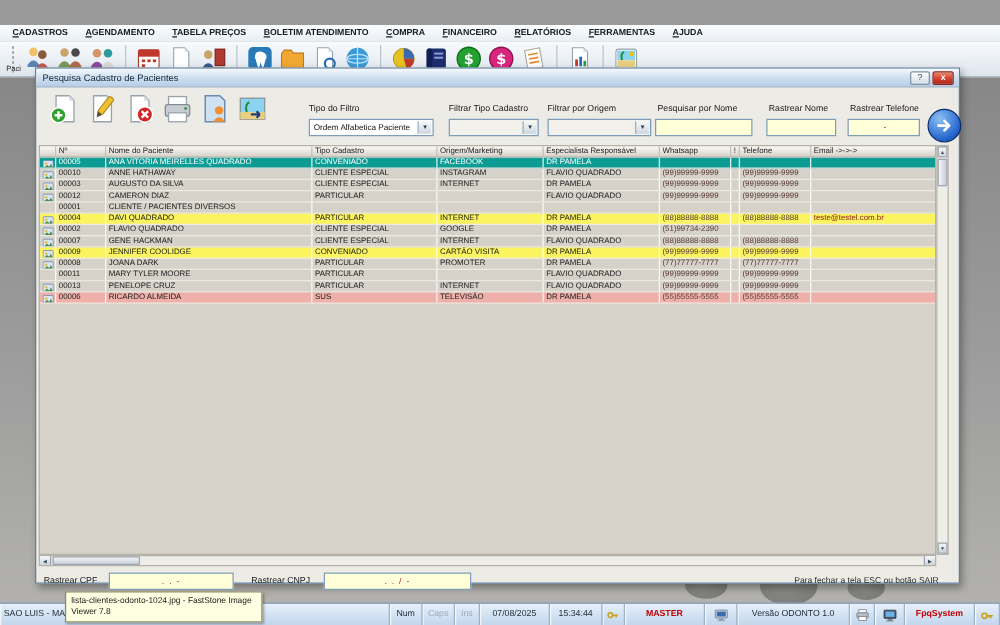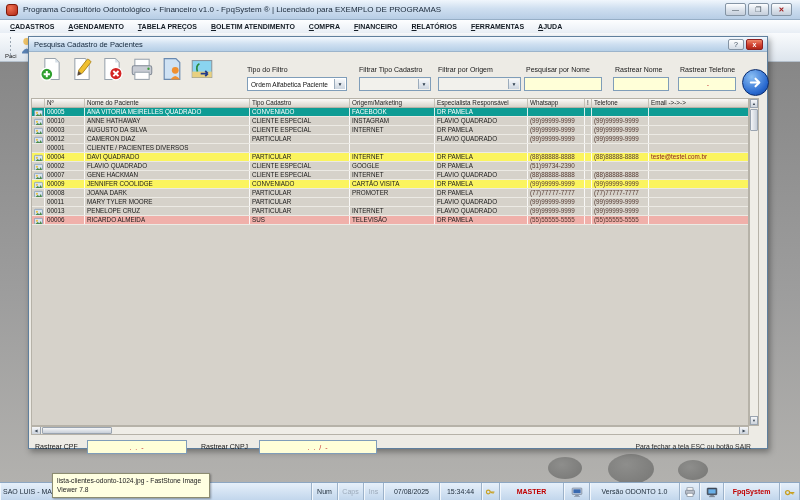--- a/index.html
+++ b/index.html
@@ -33,21 +33,21 @@
   .tb-btn{width:22px;height:22px;flex:0 0 auto;position:relative}
   .tb-btn svg{width:100%;height:100%}
   .tb-label{position:absolute;left:5px;top:53px;font-size:6px;color:#222;z-index:2}
 
   
   .mdi{position:absolute;left:0;top:62px;width:800px;height:420px;z-index:1;
     background:linear-gradient(180deg,#878787,#9d9d9d 55%,#b2b1ae)}
   .blob{position:absolute;border-radius:50%;background:radial-gradient(ellipse at 40% 35%,#8e8e8c,#767674)}
 
   
-  .pwin{position:absolute;left:28px;top:36px;width:740px;height:413px;z-index:10;
+  .pwin{position:absolute;left:28px;top:54px;width:740px;height:413px;z-index:10;
     background:#edebe5;border:1px solid #5f7f9d;box-shadow:2px 3px 6px rgba(0,0,0,.35)}
   .pw-title{height:15px;background:linear-gradient(#f4f9fe,#cfe0f1 50%,#b6cfe7);border-bottom:1px solid #9cb4cb;
     display:flex;align-items:center;padding:0 5px;font-size:7.5px;color:#12263a}
   .pw-btn{position:absolute;top:2px;height:11px;border-radius:2px;text-align:center;font-size:7px;line-height:10px}
   .pw-help{right:23px;width:16px;border:1px solid #8494a4;background:linear-gradient(#fff,#d4dce6);color:#3a4a5a}
   .pw-close{right:4px;width:17px;border:1px solid #902020;background:linear-gradient(#f08868,#d04030 55%,#b02818);color:#fff;font-weight:bold}
   .pw-body{position:absolute;left:0;right:0;top:15px;bottom:0}
 
   .pw-tbbtn{position:absolute;top:4px;width:26px;height:26px}
   .pw-tbbtn svg{width:100%;height:100%}
@@ -110,29 +110,20 @@
 
   
   .tooltip{position:absolute;left:52px;top:473px;width:158px;z-index:50;background:#ffffe1;border:1px solid #8c8c70;
     padding:2px 4px;font-size:6.7px;line-height:1.4;color:#222;box-shadow:1px 1px 2px rgba(0,0,0,.35)}
 </style>
 </head>
 <body>
 
 <div id="screen">
 
-  <div class="titlebar">
-    <div class="app-logo"></div>
-    <div class="title-text">Programa Consultório Odontológico + Financeiro v1.0 - FpqSystem ® | Licenciado para  EXEMPLO DE PROGRAMAS</div>
-    <div class="winbtns">
-      <div class="winbtn"><span class="g">—</span></div>
-      <div class="winbtn"><span class="g">❐</span></div>
-      <div class="winbtn close"><span class="g">✕</span></div>
-    </div>
-  </div>
 
   <div class="menubar">
       <div class="menu-item">CADASTROS</div>
       <div class="menu-item">AGENDAMENTO</div>
       <div class="menu-item">TABELA PREÇOS</div>
       <div class="menu-item">BOLETIM ATENDIMENTO</div>
       <div class="menu-item">COMPRA</div>
       <div class="menu-item">FINANCEIRO</div>
       <div class="menu-item">RELATÓRIOS</div>
       <div class="menu-item">FERRAMENTAS</div>

